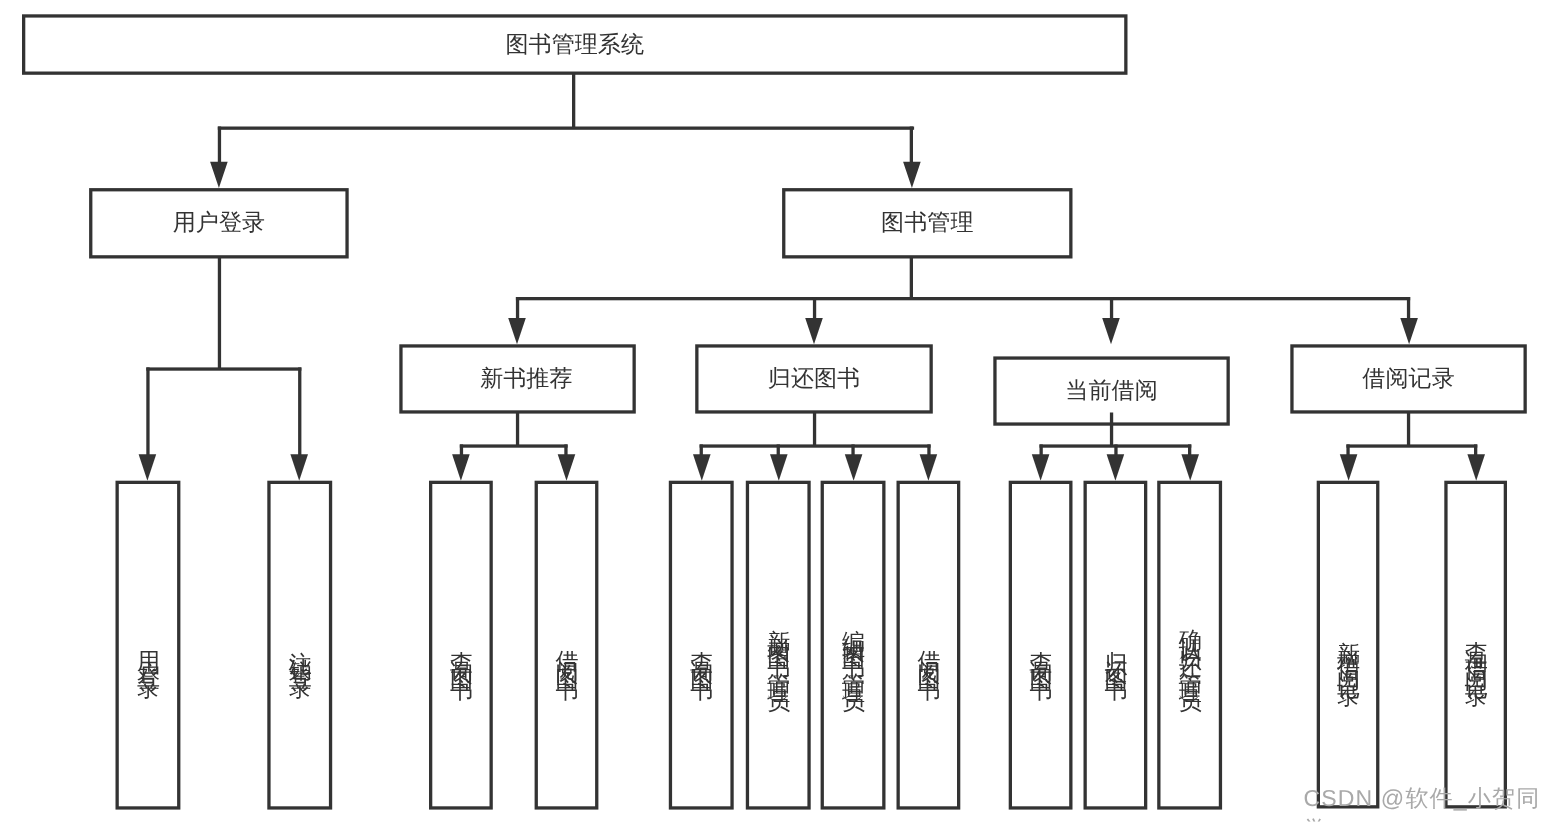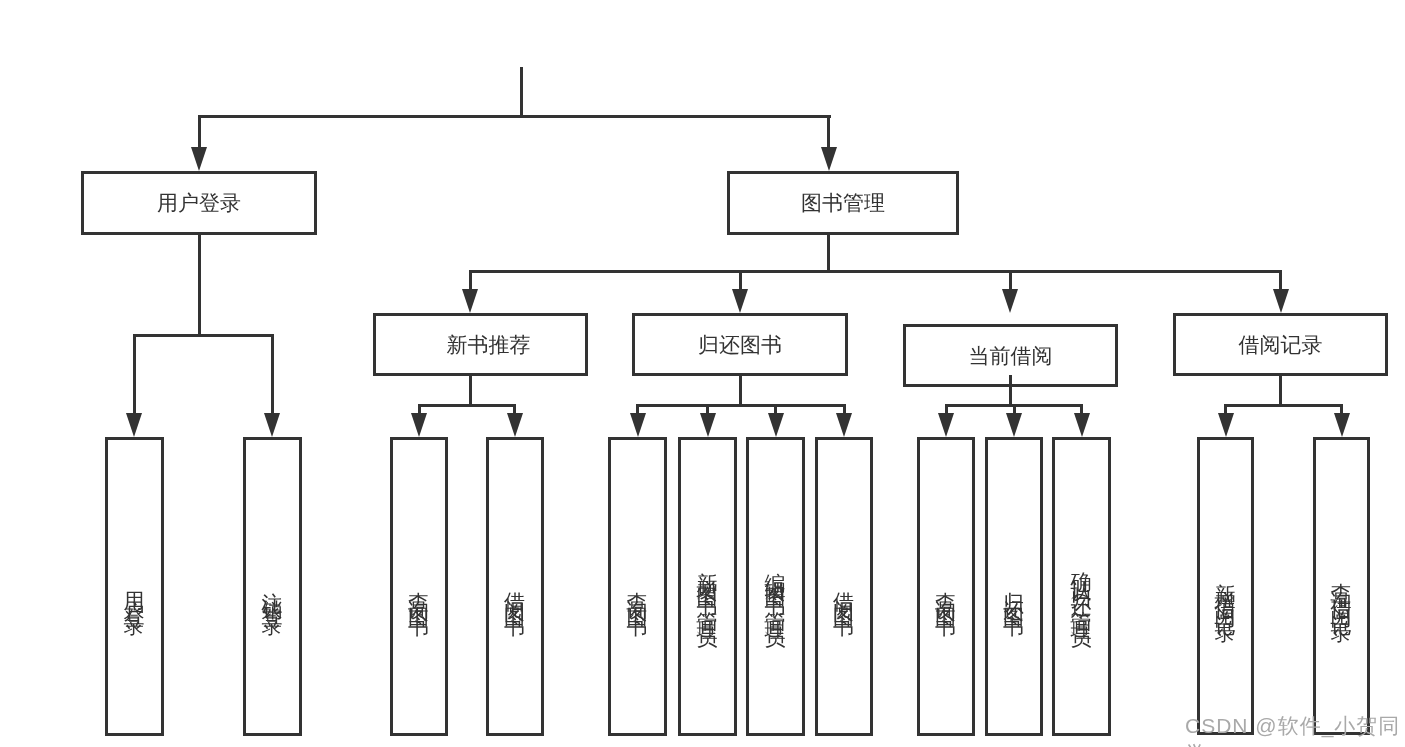--- a/index.html
+++ b/index.html
@@ -25,32 +25,35 @@
   .watermark{
     position:absolute;left:1185px;top:712px;font-size:21px;color:#a9a9a9;
     z-index:5;letter-spacing:1px;
   }
 </style>
 </head>
 <body>
 
 <div class="canvas">
 
+  <div class="box" style="left:20px;top:13px;width:1005px;height:55px;">
+    <span>图书管理系统</span>
+  </div>
 
   <div class="line" style="left:520px;top:67px;width:3px;height:49px;"></div>
   <div class="line" style="left:198px;top:115px;width:633px;height:3px;"></div>
   <div class="line" style="left:198px;top:115px;width:3px;height:34px;"></div>
   <div class="ah" style="left:191px;top:147px;"></div>
   <div class="line" style="left:827px;top:115px;width:3px;height:34px;"></div>
   <div class="ah" style="left:821px;top:147px;"></div>
 
   <div class="box" style="left:81px;top:171px;width:236px;height:64px;">
     <span>用户登录</span>
   </div>
-  <div class="box" style="left:711px;top:171px;width:232px;height:64px;margin-left:16px;">
+  <div class="box" style="left:711px;top:171px;width:264px;height:64px;">
     <span>图书管理</span>
   </div>
 
   <div class="line" style="left:198px;top:234px;width:3px;height:102px;"></div>
   <div class="line" style="left:133px;top:334px;width:141px;height:3px;"></div>
   <div class="line" style="left:133px;top:334px;width:3px;height:80px;"></div>
   <div class="ah" style="left:126px;top:413px;"></div>
   <div class="line" style="left:271px;top:334px;width:3px;height:80px;"></div>
   <div class="ah" style="left:264px;top:413px;"></div>
 
@@ -58,21 +61,21 @@
   <div class="line" style="left:469px;top:270px;width:813px;height:3px;"></div>
   <div class="line" style="left:469px;top:270px;width:3px;height:20px;"></div>
   <div class="ah" style="left:462px;top:289px;"></div>
   <div class="line" style="left:739px;top:270px;width:3px;height:20px;"></div>
   <div class="ah" style="left:732px;top:289px;"></div>
   <div class="line" style="left:1009px;top:270px;width:3px;height:20px;"></div>
   <div class="ah" style="left:1002px;top:289px;"></div>
   <div class="line" style="left:1279px;top:270px;width:3px;height:20px;"></div>
   <div class="ah" style="left:1273px;top:289px;"></div>
 
-  <div class="box" style="left:373px;top:313px;width:215px;height:63px;padding-left:16px;">
+  <div class="box" style="left:363px;top:313px;width:215px;height:63px;padding-left:16px;">
     <span>新书推荐</span>
   </div>
   <div class="box" style="left:632px;top:313px;width:216px;height:63px;">
     <span>归还图书</span>
   </div>
   <div class="box" style="left:903px;top:324px;width:215px;height:63px;">
     <span>当前借阅</span>
   </div>
   <div class="box" style="left:1173px;top:313px;width:215px;height:63px;">
     <span>借阅记录</span>

